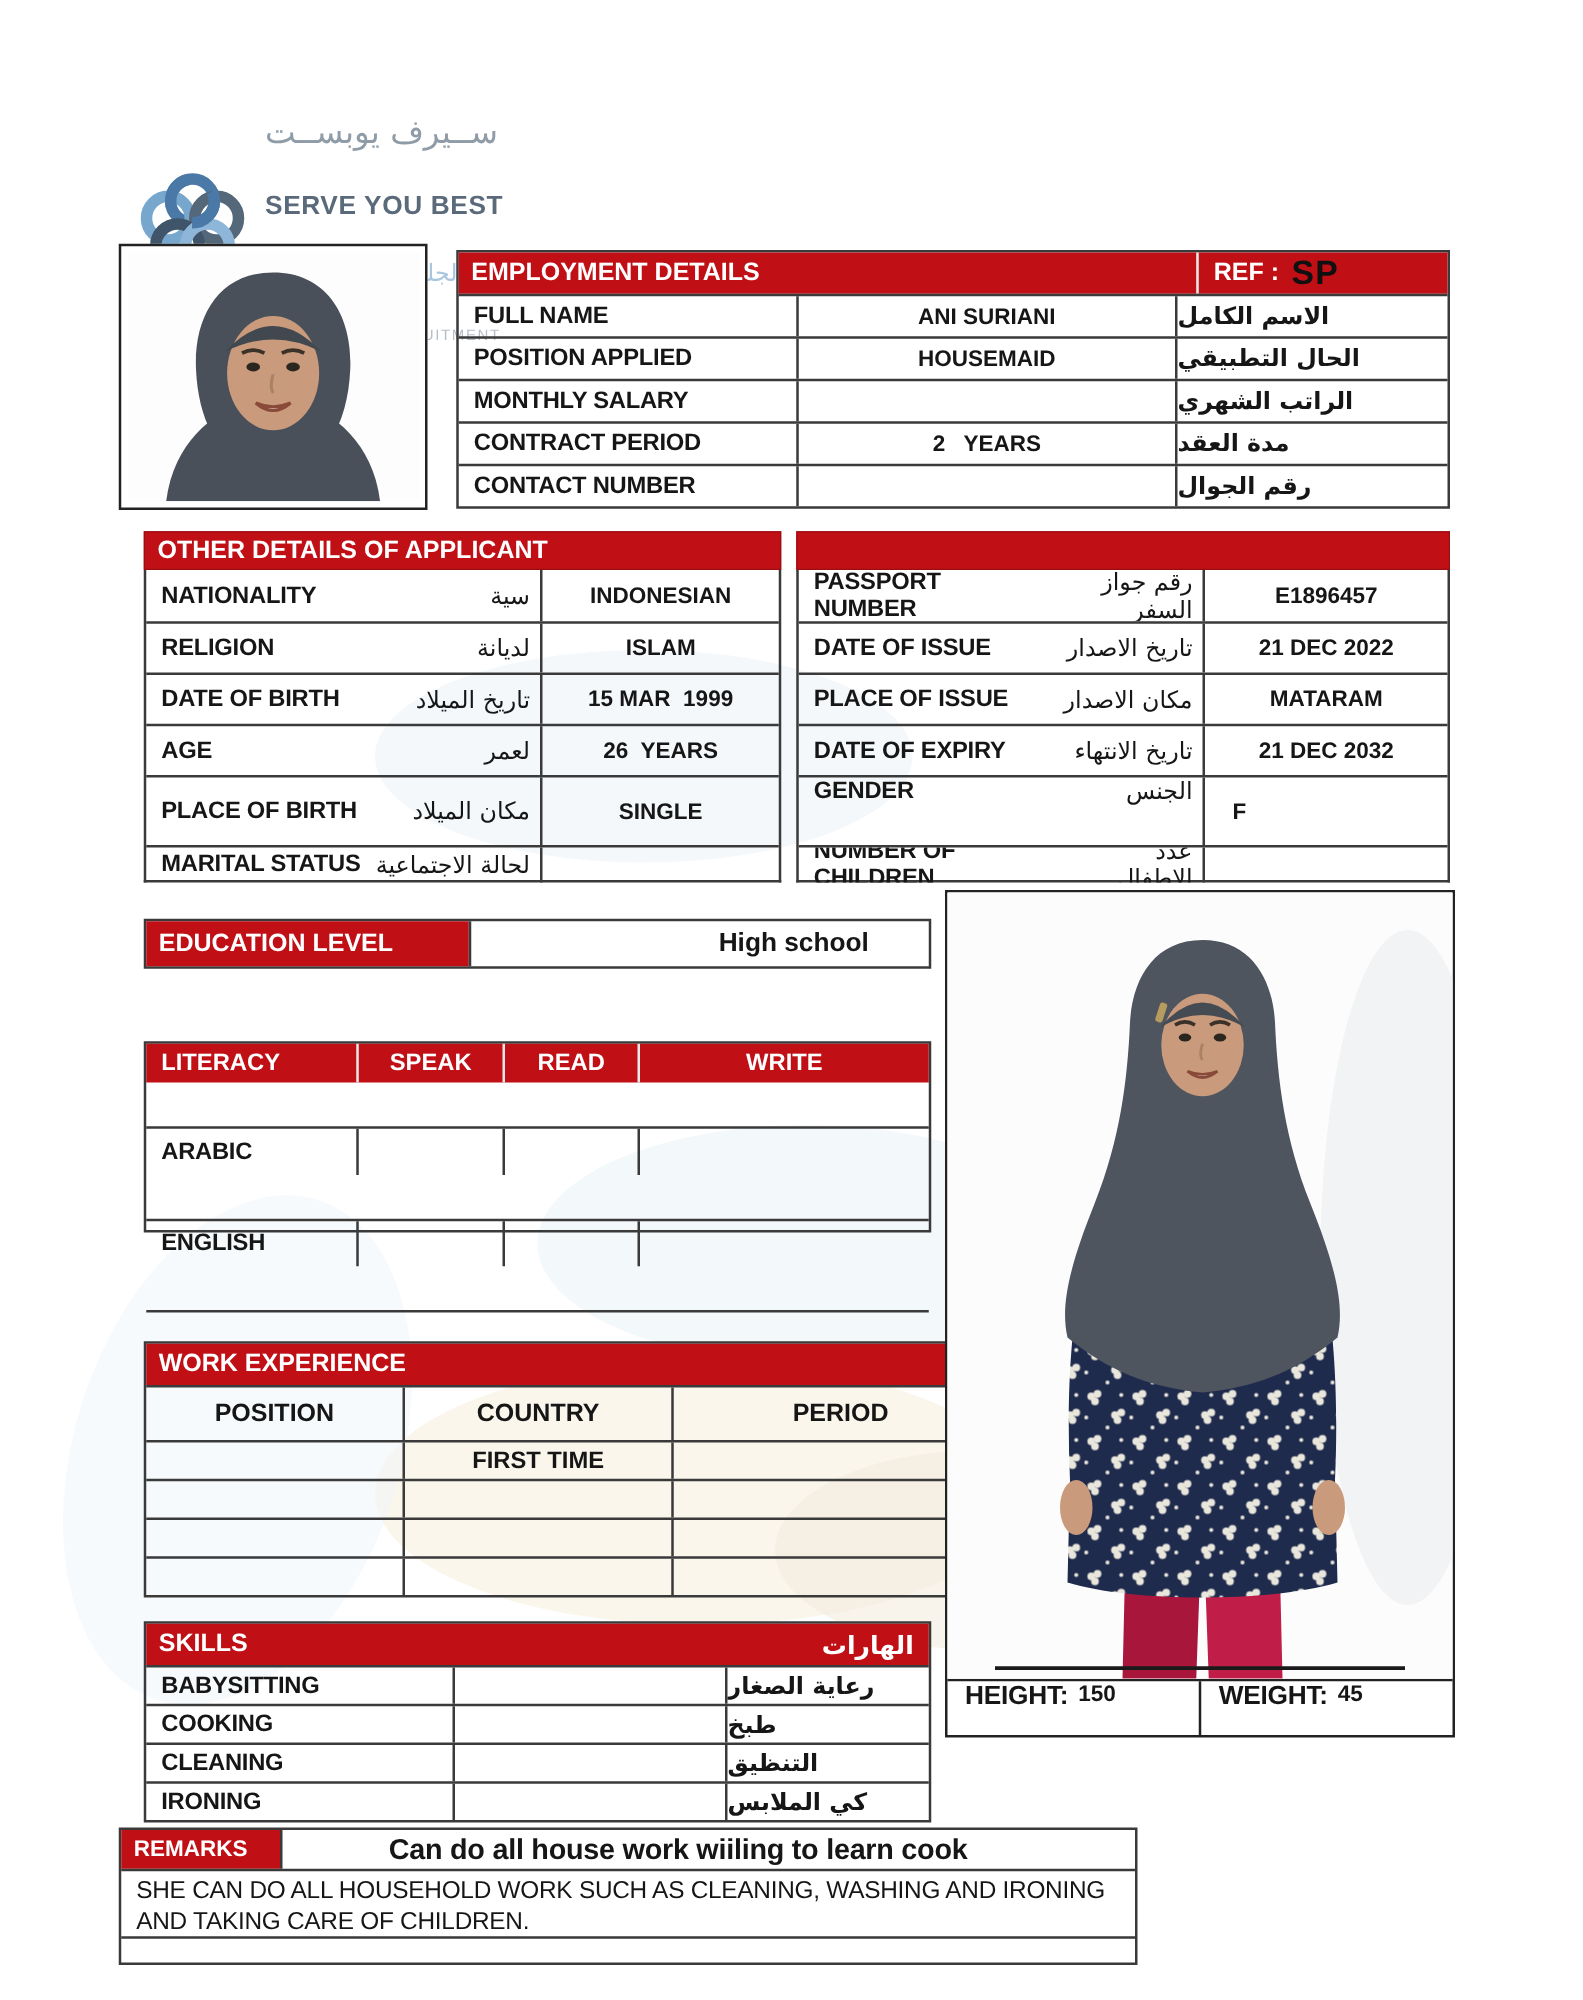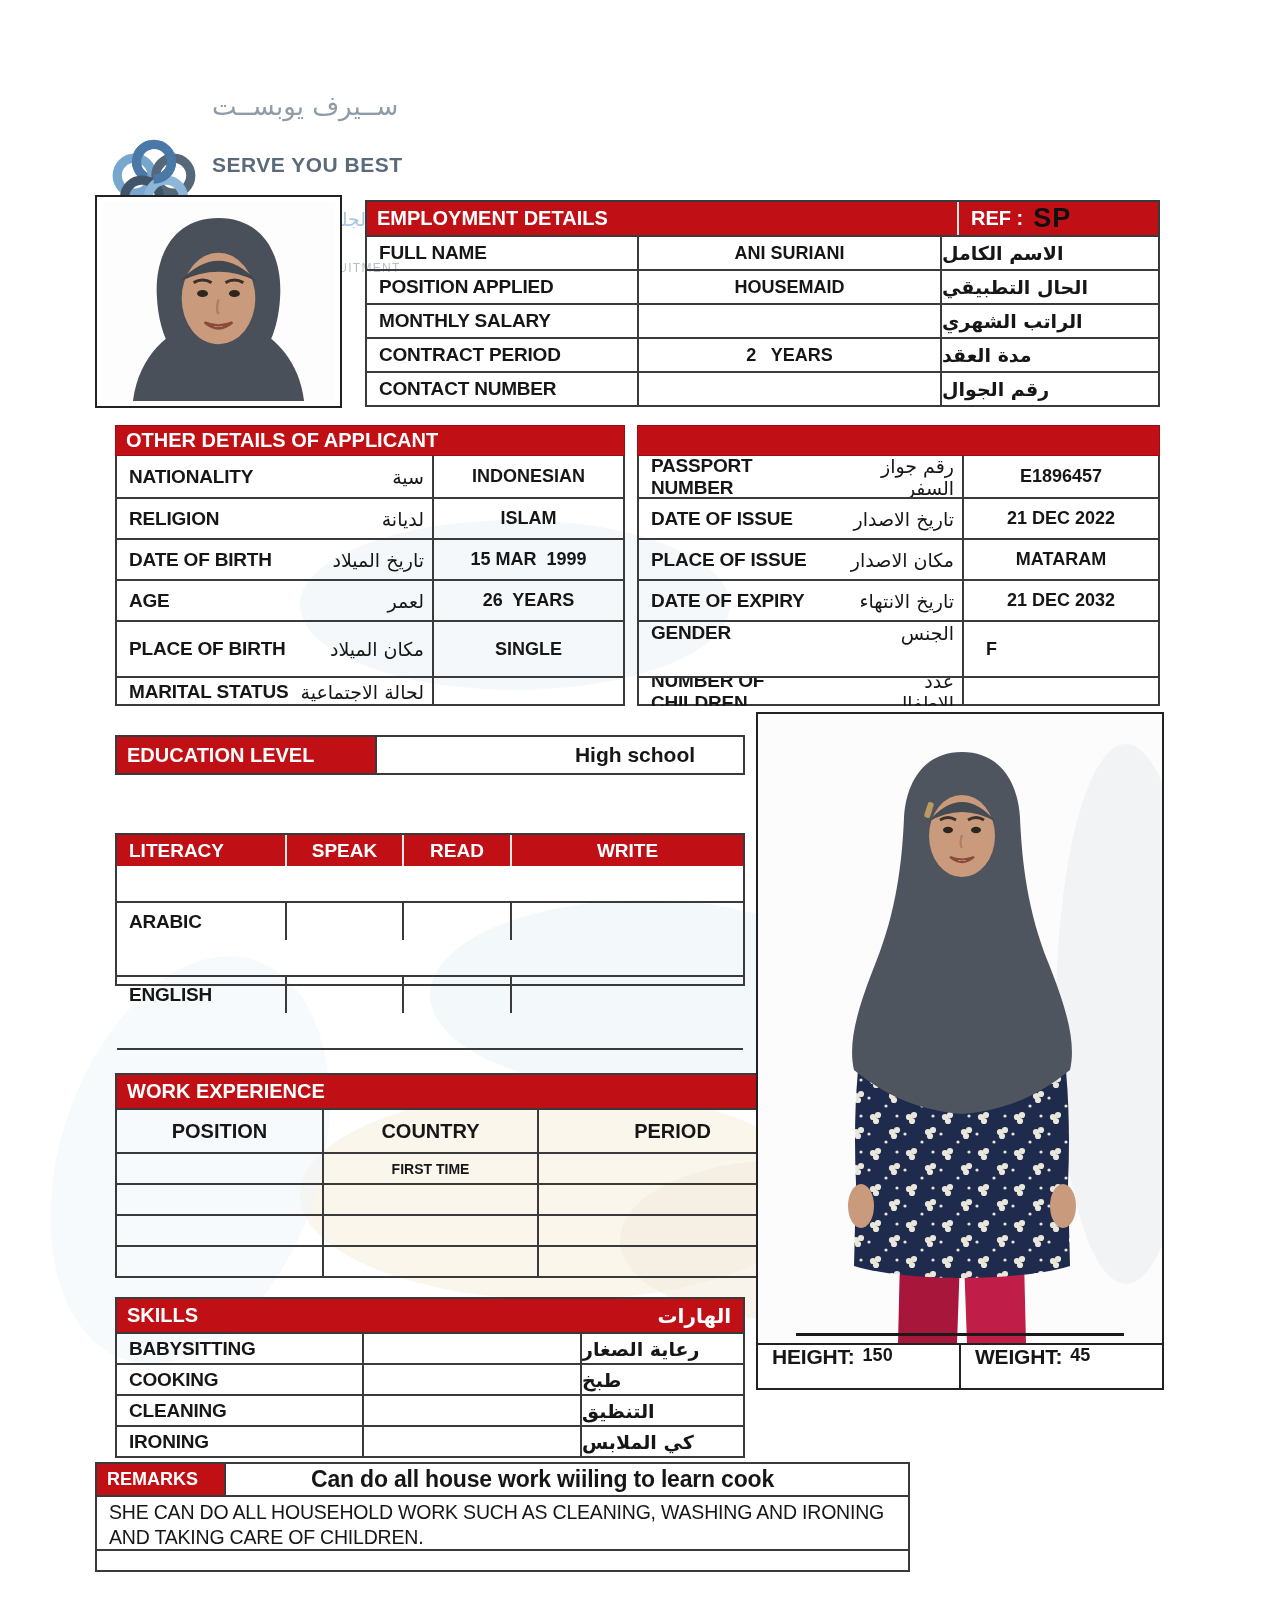--- a/index.html
+++ b/index.html
@@ -83,21 +83,21 @@
   .lit .k1{flex:0 0 168px;} .lit .k2{flex:0 0 117px;} .lit .k3{flex:0 0 108px;} .lit .k4{flex:1;}
   .lit .r1{flex:0 0 39px;} .lit .r2{flex:0 0 38px;} .lit .r3{flex:1;}
 
   
   .work{left:115px;top:1073px;width:693px;height:205px;}
   .work .bandrow{flex:0 0 33px;align-items:center;display:flex;padding-left:10px;font-size:20px;}
   .work .hrow{flex:0 0 44px;}
   .work .hc{justify-content:center;font-weight:bold;font-size:20px;}
   .work .w1{flex:0 0 205px;} .work .w2{flex:0 0 215px;} .work .w3{flex:1;}
   .work .drow{flex:1;}
-  .work .ft{justify-content:center;font-weight:bold;font-size:14px;text-align:right;}
+  .work .ft{justify-content:center;font-weight:bold;font-size:19px;text-align:right;}
 
   
   .skills{left:115px;top:1297px;width:630px;height:161px;}
   .skills .bandrow{flex:0 0 33px;display:flex;align-items:center;justify-content:space-between;
                    padding:0 12px 0 10px;font-size:20px;}
   .skills .drow{flex:1;}
   .skills .s1{flex:0 0 245px;} .skills .s2{flex:0 0 218px;} .skills .s3{flex:1;}
 
   
   .remarks{left:95px;top:1462px;width:815px;height:110px;}

